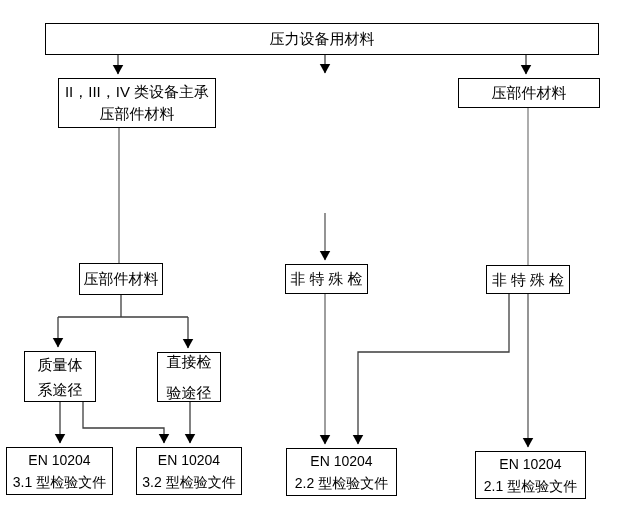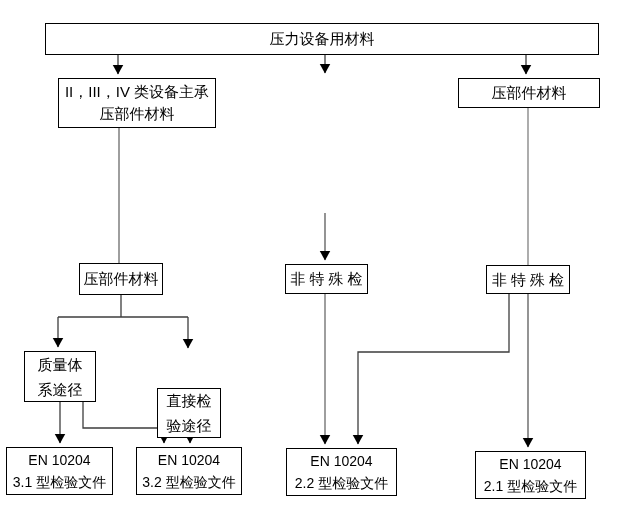--- a/index.html
+++ b/index.html
@@ -27,21 +27,21 @@
     white-space:pre-line;
   }
   .node.root      {left:45px;  top:23px;  width:554px; height:32px;}
   .node.class234  {left:58px;  top:78px;  width:158px; height:50px;}
   .node.class1etc {left:230px; top:77px;  width:193px; height:136px;}
   .node.otherparts{left:458px; top:78px;  width:142px; height:30px;}
   .node.special   {left:79px;  top:263px; width:84px;  height:32px;}
   .node.nonspec-m {left:285px; top:264px; width:83px;  height:30px; letter-spacing:4px; padding-left:4px;}
   .node.nonspec-r {left:486px; top:265px; width:84px;  height:29px; letter-spacing:4px; padding-left:4px;}
   .node.quality   {left:24px;  top:351px; width:72px;  height:51px; line-height:25px;}
-  .node.direct    {left:157px; top:352px; width:64px;  height:50px; line-height:25px;margin-top:36px;}
+  .node.direct    {left:157px; top:352px; width:64px;  height:50px; line-height:31px;}
   .node.en31      {left:6px;   top:447px; width:107px; height:48px; font-size:14px;}
   .node.en32      {left:136px; top:447px; width:106px; height:48px; font-size:14px;}
   .node.en22      {left:286px; top:448px; width:111px; height:48px; font-size:14px;}
   .node.en21      {left:475px; top:451px; width:111px; height:48px; font-size:14px;}
 </style>
 </head>
 <body>
 
 <div id="canvas">
 

